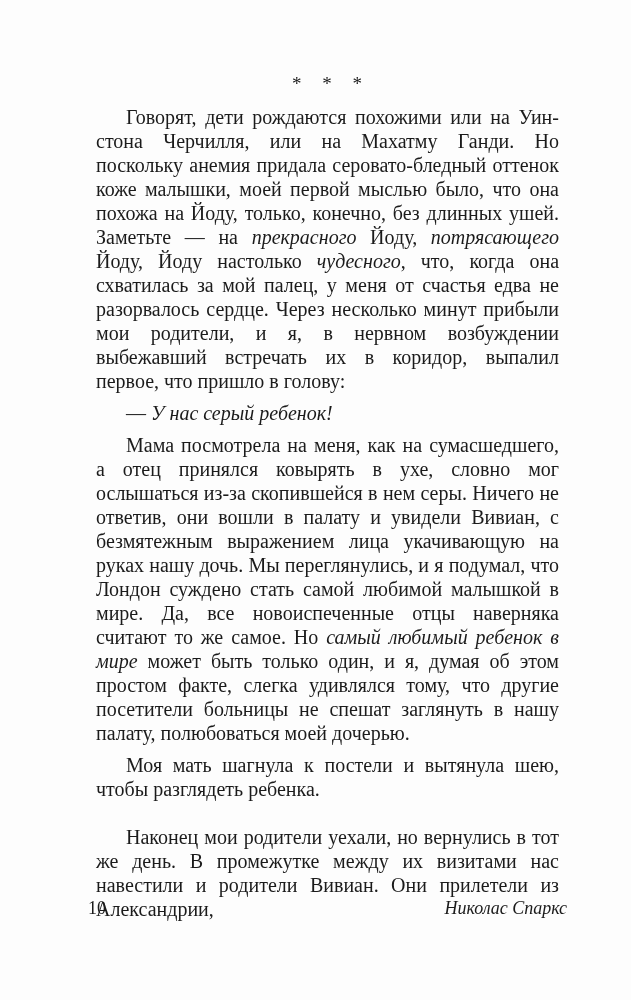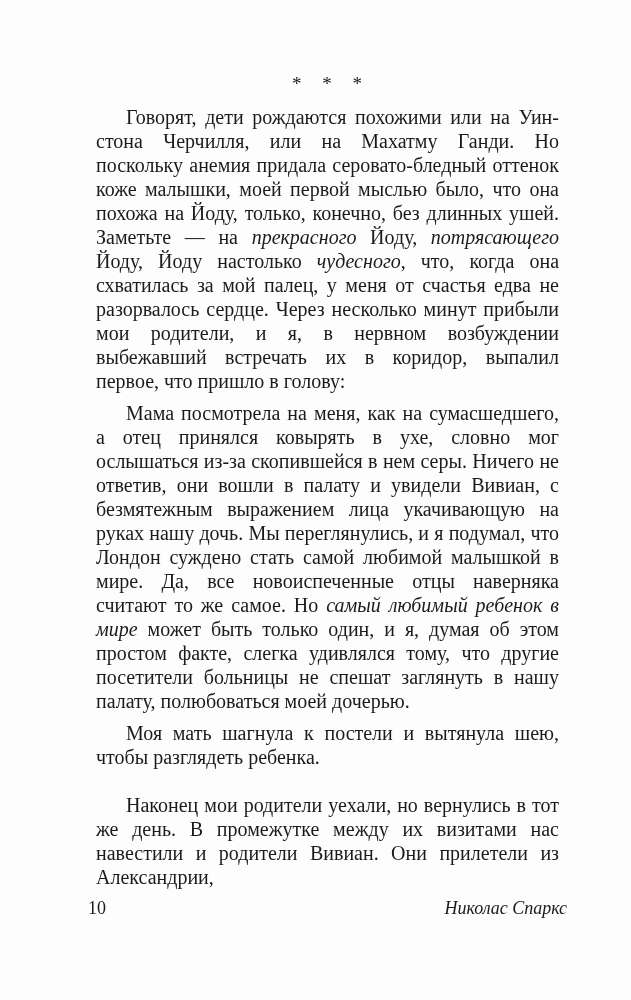--- a/index.html
+++ b/index.html
@@ -61,20 +61,21 @@
   }
 </style>
 </head>
 <body>
 
 <div class="page">
   <div class="content">
     <div class="separator">* * *</div>
     <div class="text-block">
         <p class="para"><span>Говорят, дети рождаются похожими или на Уин­стона Черчилля, или на Махатму Ганди. Но поскольку анемия придала серовато-бледный оттенок коже ма­лышки, моей первой мыслью было, что она похожа на Йоду, только, конечно, без длинных ушей. За­метьте — на </span><em>прекрасного</em><span> Йоду, </span><em>потрясающего</em><span> Йоду, Йоду настолько </span><em>чудесного</em><span>, что, когда она схватилась за мой палец, у меня от счастья едва не разорвалось сердце. Через несколько минут прибыли мои родители, и я, в нервном возбуждении выбежавший встречать их в коридор, выпалил первое, что пришло в голову:</span></p>
+        <p class="para"><span>— </span><em>У нас серый ребенок!</em></p>
         <p class="para"><span>Мама посмотрела на меня, как на сумасшедшего, а отец принялся ковырять в ухе, словно мог ослышаться из-за скопившейся в нем серы. Ничего не ответив, они вошли в палату и увидели Вивиан, с безмятежным вы­ражением лица укачивающую на руках нашу дочь. Мы переглянулись, и я подумал, что Лондон суждено стать самой любимой малышкой в мире. Да, все новоиспе­ченные отцы наверняка считают то же самое. Но </span><em>самый любимый ребенок в мире</em><span> может быть только один, и я, думая об этом простом факте, слегка удивлялся тому, что другие посетители больницы не спешат заглянуть в нашу палату, полюбоваться моей дочерью.</span></p>
         <p class="para"><span>Моя мать шагнула к постели и вытянула шею, чтобы разглядеть ребенка.</span></p>
         <p class="para section-break"><span>Наконец мои родители уехали, но вернулись в тот же день. В промежутке между их визитами нас навестили и родители Вивиан. Они прилетели из Александрии,</span></p>
       </div>
   </div>
   <div class="footer">
     <span class="page-number">10</span>
     <span class="author">Николас Спаркс</span>
   </div>
 </div>

